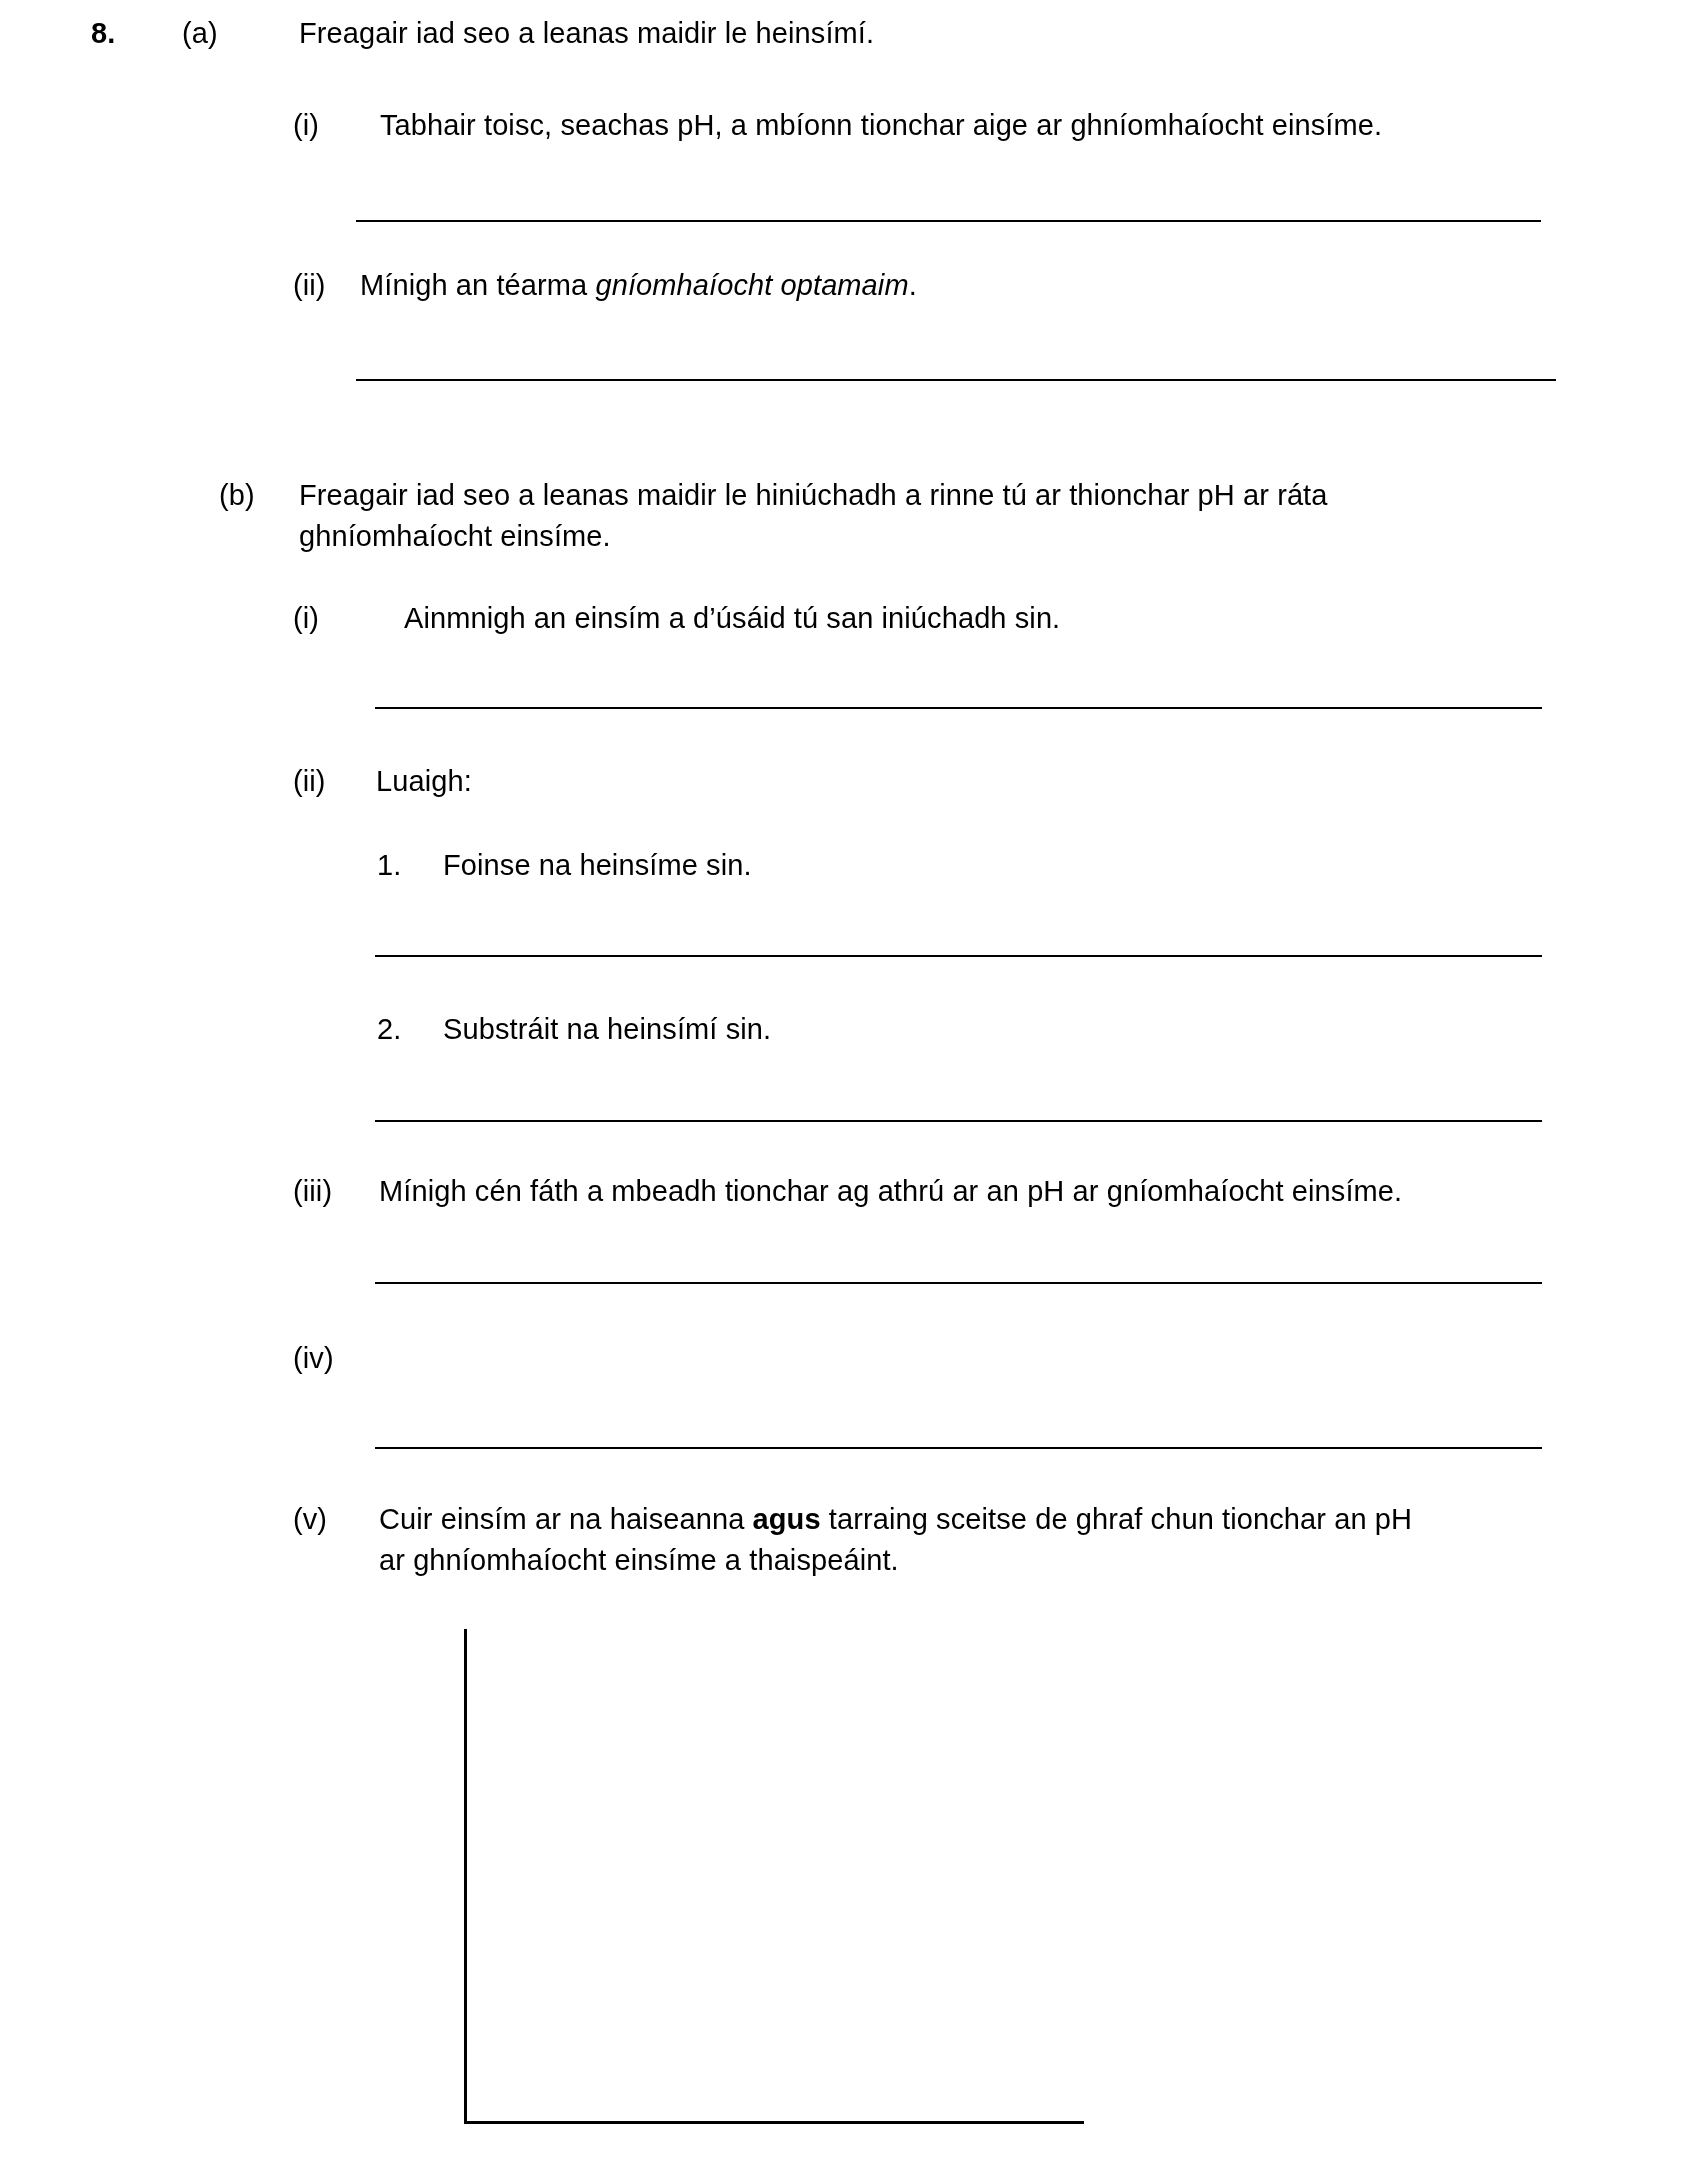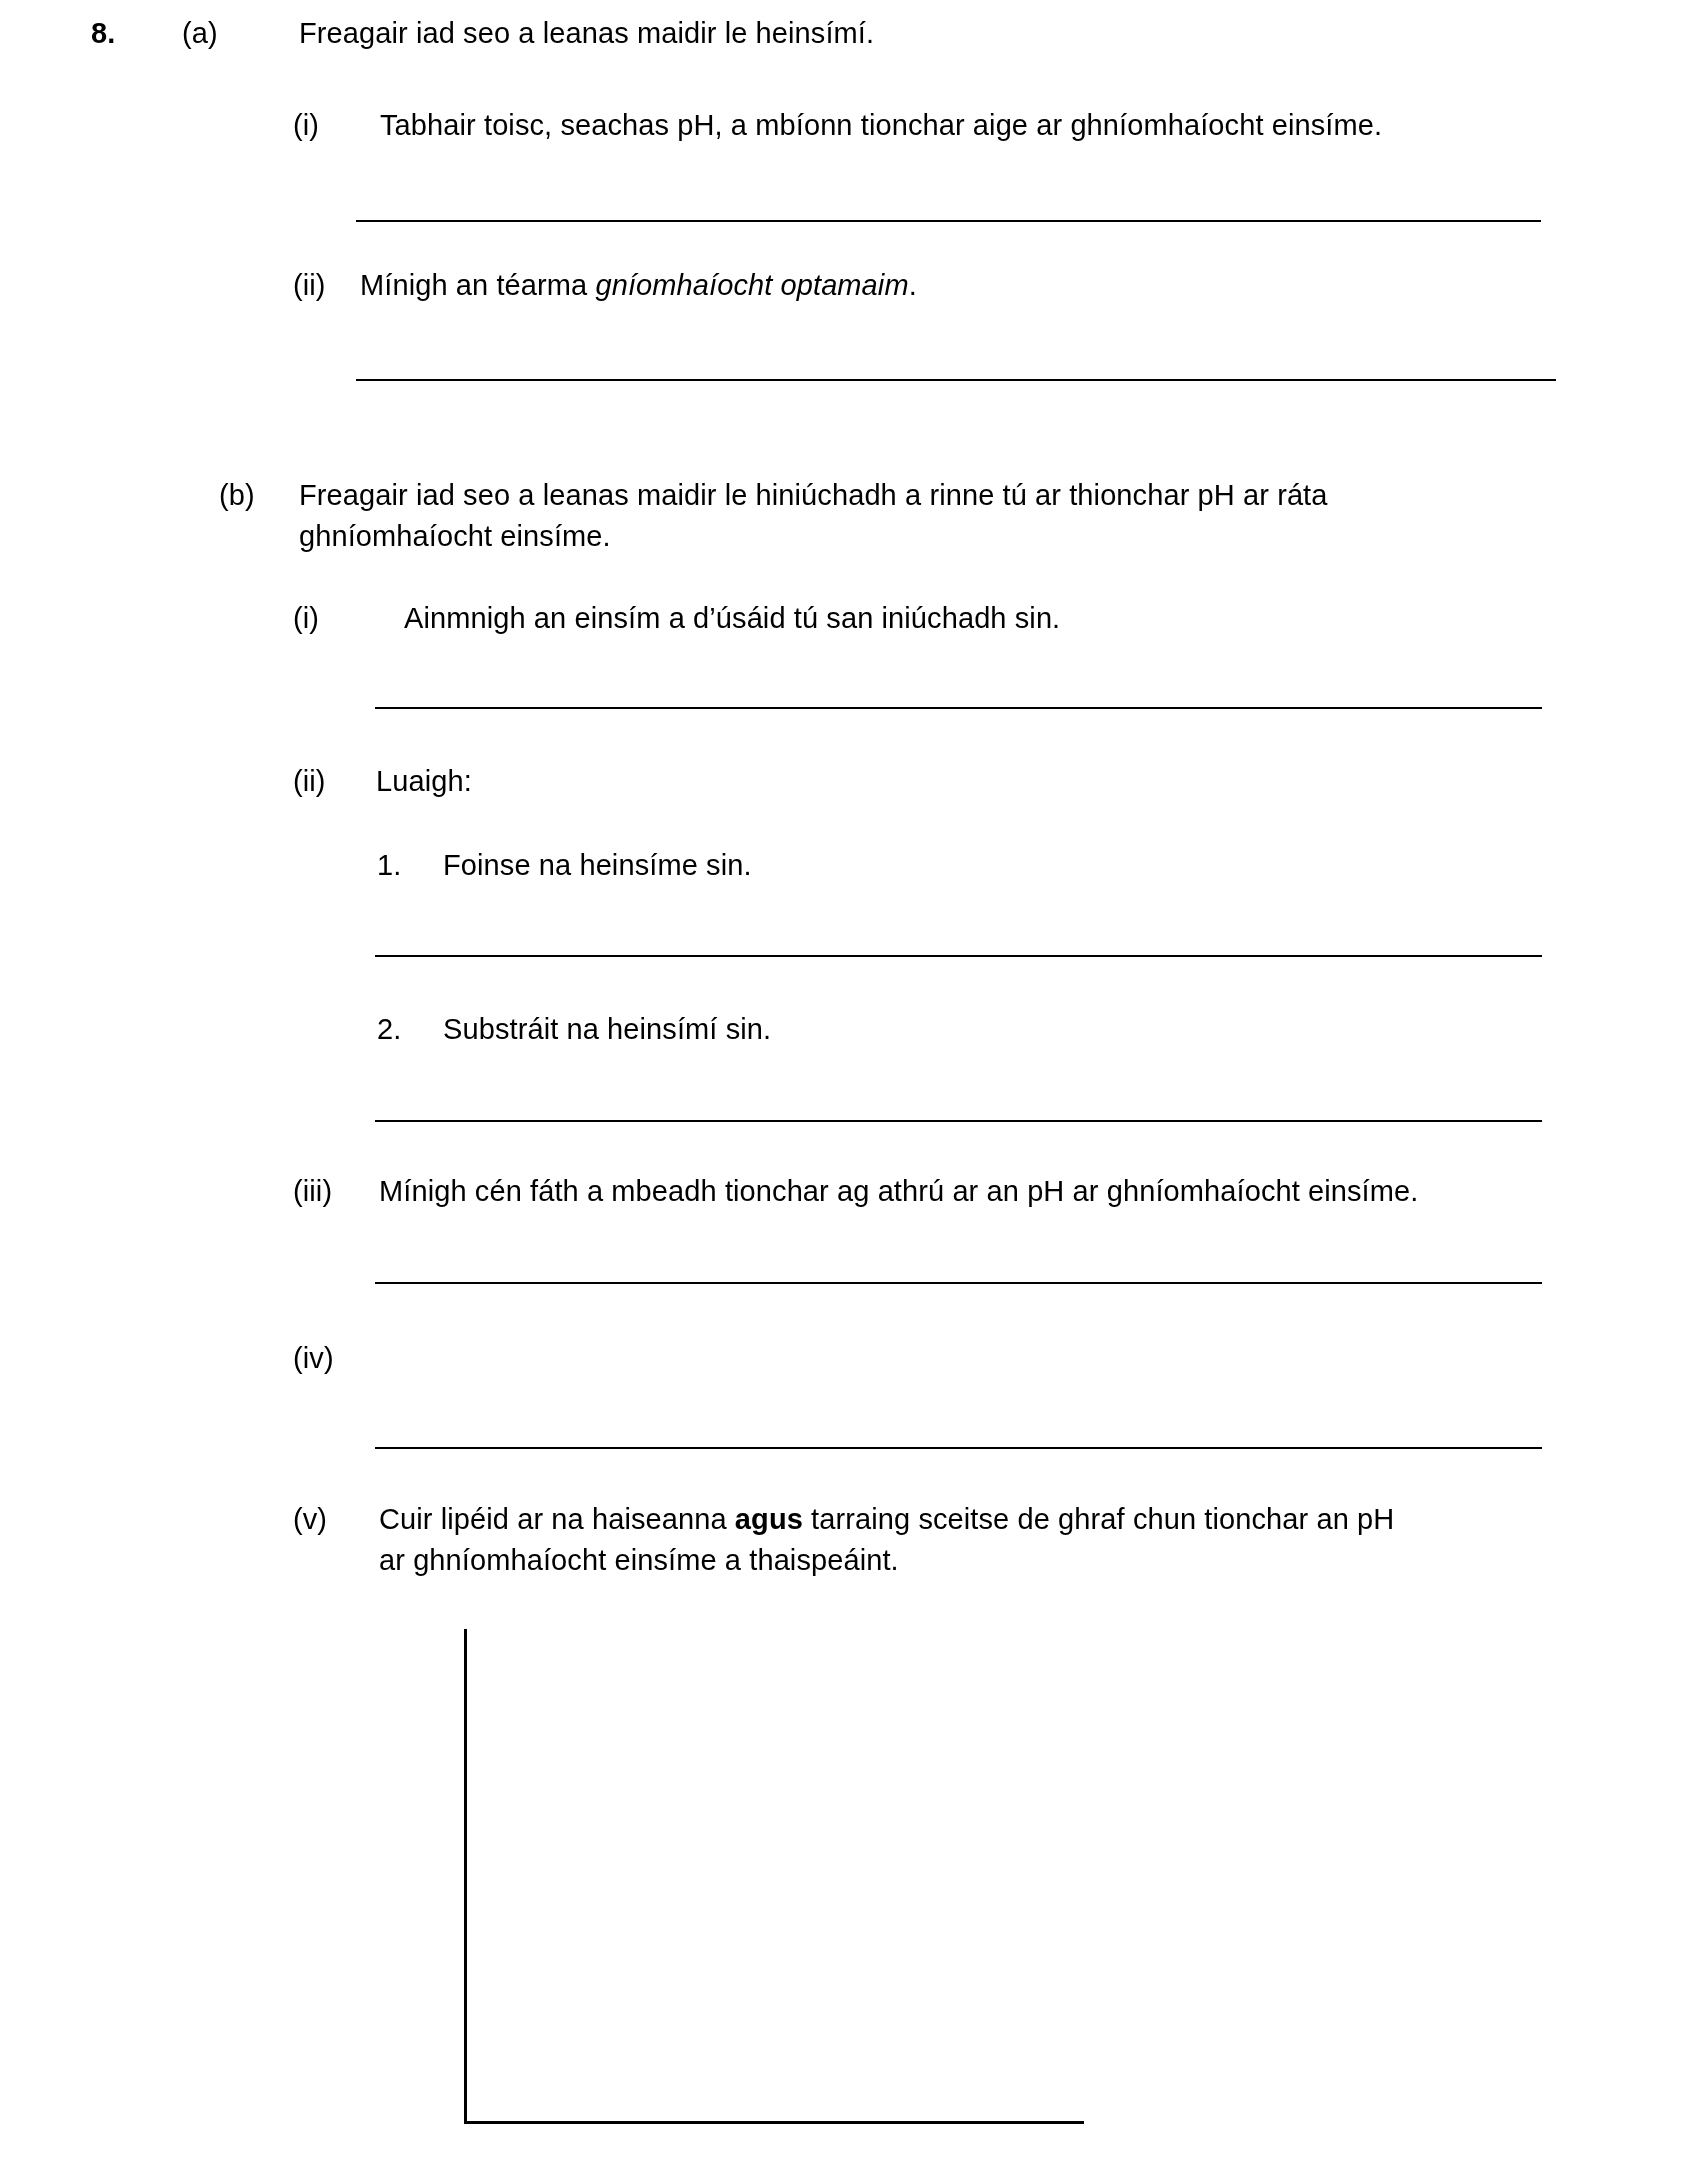--- a/index.html
+++ b/index.html
@@ -114,32 +114,32 @@
   <div class="answer-line" style="left:375px; top:955px; width:1167px;"></div>
 
   <div class="txt" style="left:377px; top:1009px;">2.</div>
 
   <div class="txt" style="left:443px; top:1009px;">Substráit na heinsímí sin.</div>
 
   <div class="answer-line" style="left:375px; top:1120px; width:1167px;"></div>
 
   <div class="txt" style="left:293px; top:1171px;">(iii)</div>
 
-  <div class="txt" style="left:379px; top:1171px;">Mínigh cén fáth a mbeadh tionchar ag athrú ar an pH ar ghníomhaíocht einsíme.</div>
+  <div class="txt" style="left:379px; top:1171px;">Mínigh cén fáth a mbeadh tionchar ag athrú ar an pH ar gníomhaíocht einsíme.</div>
 
   <div class="answer-line" style="left:375px; top:1282px; width:1167px;"></div>
 
   <div class="txt" style="left:293px; top:1338px;">(iv)</div>
 
 
   <div class="answer-line" style="left:375px; top:1447px; width:1167px;"></div>
 
   <div class="txt" style="left:293px; top:1499px;">(v)</div>
 
-  <div class="txt" style="left:379px; top:1499px;"><span>Cuir lipéid ar na haiseanna </span><span class="bold">agus</span><span> tarraing sceitse de ghraf chun tionchar an pH</span></div>
+  <div class="txt" style="left:379px; top:1499px;"><span>Cuir einsím ar na haiseanna </span><span class="bold">agus</span><span> tarraing sceitse de ghraf chun tionchar an pH</span></div>
 
   <div class="txt" style="left:379px; top:1540px;">ar ghníomhaíocht einsíme a thaispeáint.</div>
 
   <div class="graph" style="left:464px; top:1629px; width:620px; height:495px;">
     <div class="axis-y"></div>
     <div class="axis-x"></div>
   </div>
 
 </div>
 

